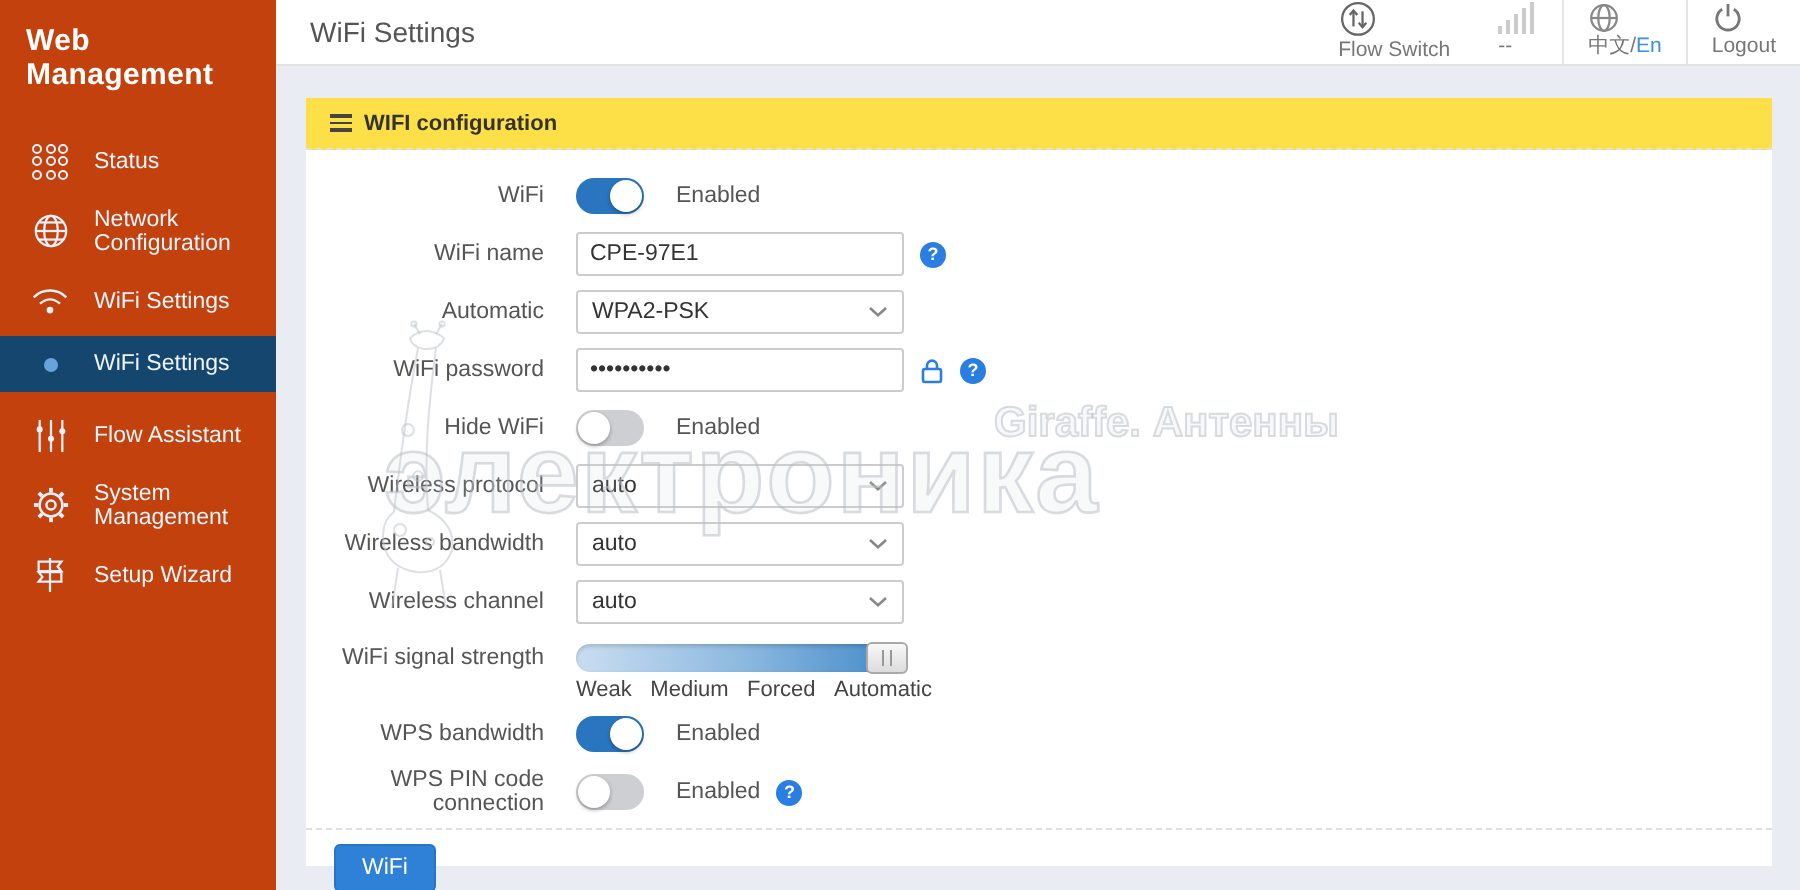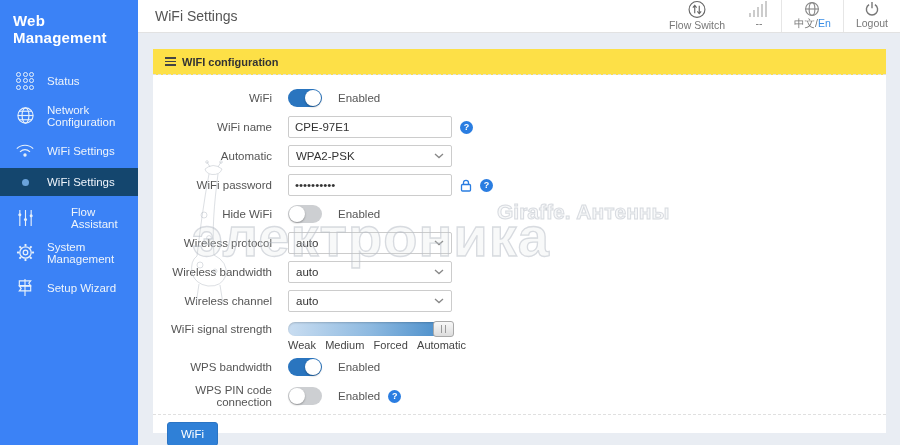--- a/index.html
+++ b/index.html
@@ -7,21 +7,21 @@
   body {
     font-family:"Liberation Sans", sans-serif;
     background:#e9edf3;
     position:relative;
     overflow:hidden;
     color:#555;
   }
   
   .sidebar {
     position:absolute; left:0; top:0; width:138px; height:445px;
-    background:#3b82f6; z-index:3;
+    background:#c2410c; z-index:3;
   }
   .brand { color:#fff; font-weight:bold; font-size:15px; padding:12px 0 0 13px; letter-spacing:.2px; }
   .nav { margin-top:17px; }
   .nav-item {
     display:flex; align-items:center; height:35px;
     color:#eef4fb; font-size:11.5px; cursor:pointer;
   }
   .nav-item.active { background:#14466e; height:28px; }
   .nav-icon { width:24px; margin:0 10px 0 13px; display:flex; justify-content:center; align-items:center; flex:none; }
   .bullet { width:7px; height:7px; border-radius:50%; background:#6aa3dc; }
@@ -31,21 +31,21 @@
   .dots9 i { width:5px; height:5px; border:1px solid #e8f1fa; border-radius:50%; display:block; }
   
   .topbar {
     position:absolute; left:138px; right:0; top:0; height:33px;
     background:#fff; border-bottom:1px solid #e2e2e2;
     display:flex; align-items:stretch; z-index:2;
   }
   .tb-title { font-size:14px; color:#555; line-height:33px; padding-left:17px; }
   .tb-right { margin-left:auto; display:flex; }
   .tb-item {
-    display:flex; flex-direction:column; align-items:center; justify-content:center;
+    display:flex; flex-direction:column; align-items:flex-start; justify-content:center;
     padding:0 12px; font-size:10.5px; color:#777; cursor:pointer; line-height:1.25;
   }
   .tb-item.bordered { border-left:1px solid #e6e6e6; }
   .sigbars { display:flex; align-items:flex-end; height:16px; }
   .sigbars i { width:2px; background:#ccc; margin-right:2px; display:block; }
   .lang-en { color:#3a8ee6; }
   
   .card {
     position:absolute; left:153px; top:49px; width:733px; height:384px;
     background:#fff; z-index:1;
@@ -175,21 +175,21 @@
       <span>WiFi Settings</span>
     </div>
 
     <div class="nav-item active">
       <span class="nav-icon">
           <span class="bullet"></span>
         </span>
       <span>WiFi Settings</span>
     </div>
 
-    <div class="nav-item" style="margin-top:4px;gap:24px;">
+    <div class="nav-item" style="margin-top:4px;">
       <span class="nav-icon">
         <svg width="17" height="18" viewBox="0 0 18 19" fill="none" stroke="#e8f1fa" stroke-width="1.2">
           <line x1="3" y1="1" x2="3" y2="18"></line>
             <line x1="9" y1="1" x2="9" y2="18"></line>
             <line x1="15" y1="1" x2="15" y2="18"></line>
           <circle cx="3" cy="6" r="1.6" fill="#e8f1fa" stroke="none"></circle>
           <circle cx="9" cy="11" r="1.6" fill="#e8f1fa" stroke="none"></circle>
           <circle cx="15" cy="7" r="1.6" fill="#e8f1fa" stroke="none"></circle>
         </svg>
       </span>

